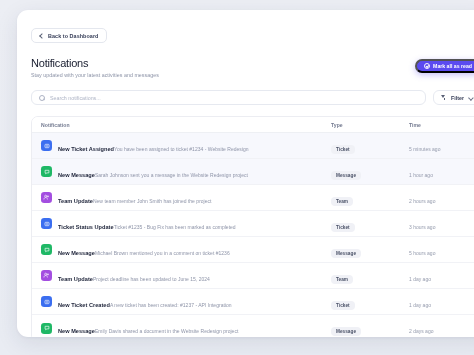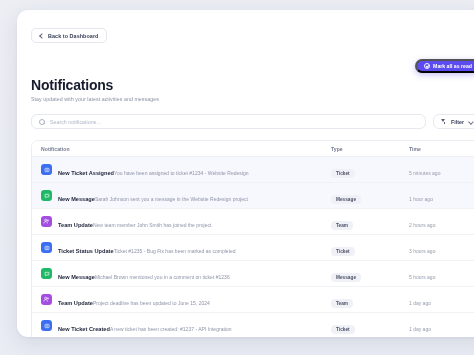--- a/index.html
+++ b/index.html
@@ -50,21 +50,21 @@
     border-left:.9px solid #5a6176; border-bottom:.9px solid #5a6176;
     transform: rotate(45deg);
   }
 
   
   .head-row {
     display: flex; align-items: flex-start; justify-content: space-between;
     margin-top: 14px;
   }
   .page-title {
-    font-size: 14px; font-weight: 700; color: #171c2e; letter-spacing: -.2px; margin-top: 20px;
+    font-size: 11px; font-weight: 400; color: #171c2e; letter-spacing: -.2px;
   }
   .page-sub {
     margin-top: 3px;
     font-size: 5.3px; color: #8b92a6; letter-spacing: .04px;
   }
   .mark-all-btn {
     display: inline-flex; align-items: center; gap: 3px;
     height: 14px; padding: 0 7px;
     border-radius: 7px;
     background: #5b4bf0;

